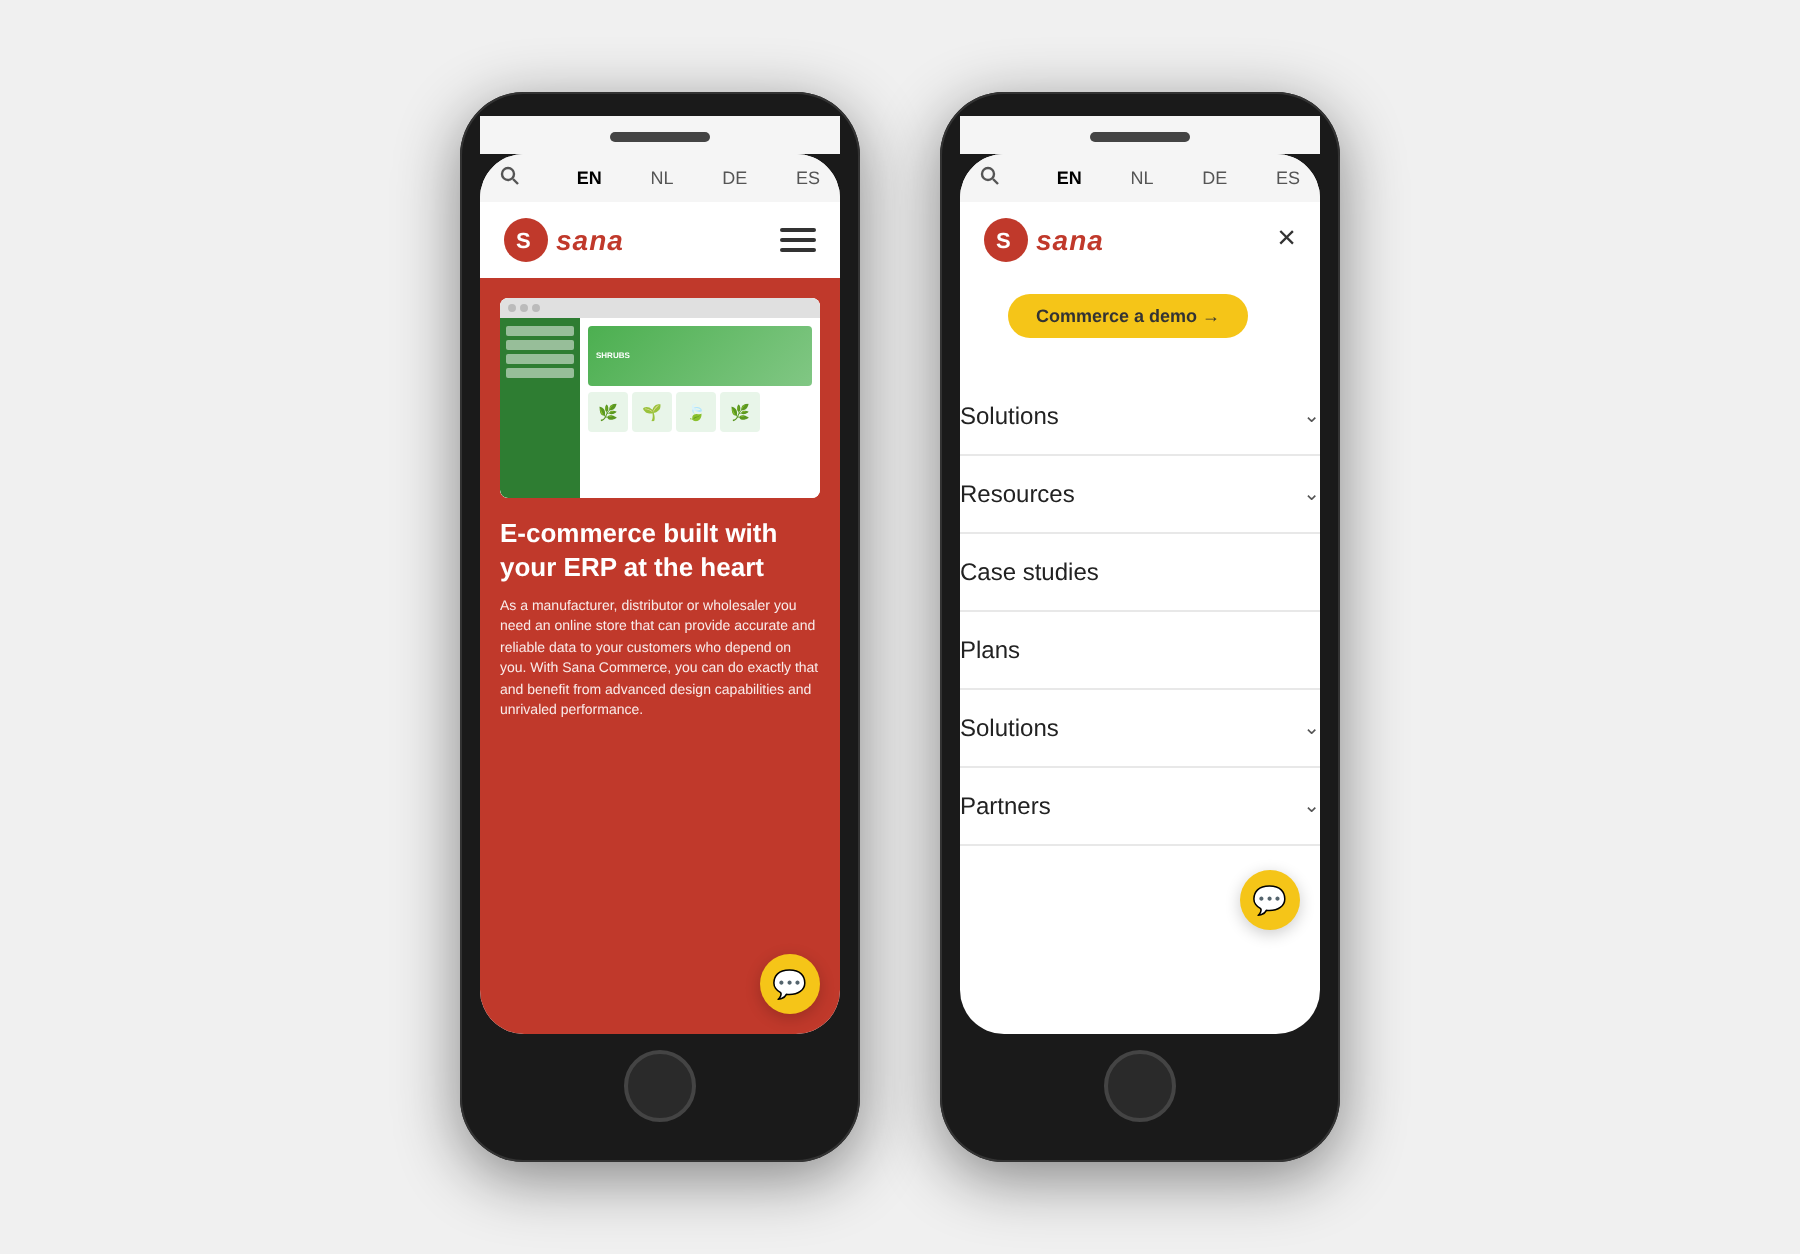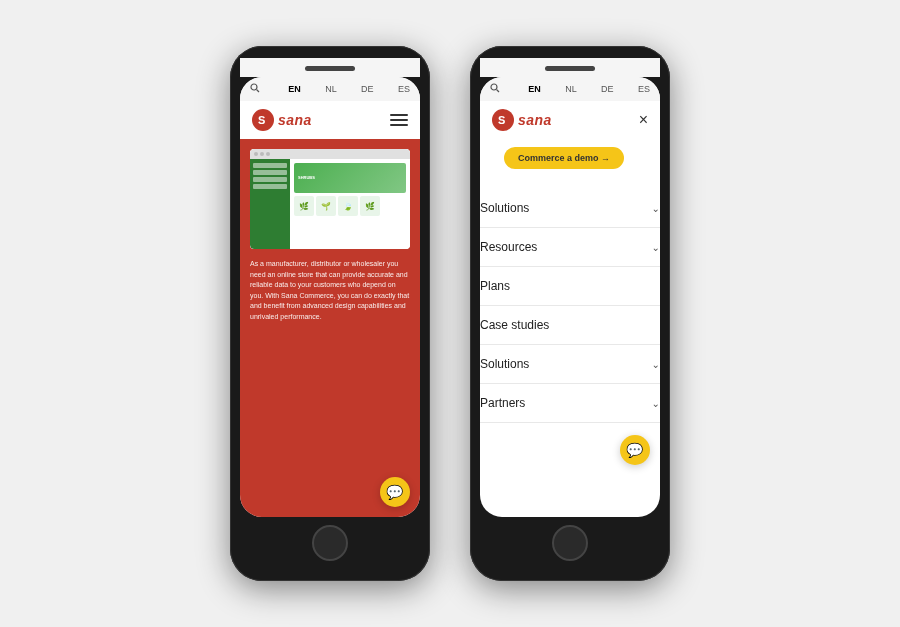--- a/index.html
+++ b/index.html
@@ -396,20 +396,21 @@
                         <span class="mock-product-icon">🍃</span>
                       </div>
                     <div class="mock-product">
                         <span class="mock-product-icon">🌿</span>
                       </div>
                   </div>
                 </div>
               </div>
             </div>
           </div>
+          <div class="hero-title">E-commerce built with your ERP at the heart</div>
           <div class="hero-body">As a manufacturer, distributor or wholesaler you need an online store that can provide accurate and reliable data to your customers who depend on you. With Sana Commerce, you can do exactly that and benefit from advanced design capabilities and unrivaled performance.</div>
           <div class="chat-bubble">
             <span class="chat-bubble-icon">💬</span>
           </div>
         </div>
       </div>
     </div>
     <div class="phone-home"></div>
   </div>
 
@@ -451,24 +452,24 @@
         <div class="menu-items">
           <div class="menu-item">
             <span class="menu-item-label">Solutions</span>
             <span class="chevron-icon">⌄</span>
           </div>
           <div class="menu-item">
             <span class="menu-item-label">Resources</span>
             <span class="chevron-icon">⌄</span>
           </div>
           <div class="menu-item">
+            <span class="menu-item-label">Case studies</span>
+          </div>
+          <div class="menu-item">
             <span class="menu-item-label">Plans</span>
-          </div>
-          <div class="menu-item">
-            <span class="menu-item-label">Case studies</span>
           </div>
           <div class="menu-item">
             <span class="menu-item-label">Solutions</span>
             <span class="chevron-icon">⌄</span>
           </div>
           <div class="menu-item">
             <span class="menu-item-label">Partners</span>
             <span class="chevron-icon">⌄</span>
           </div>
         </div>

